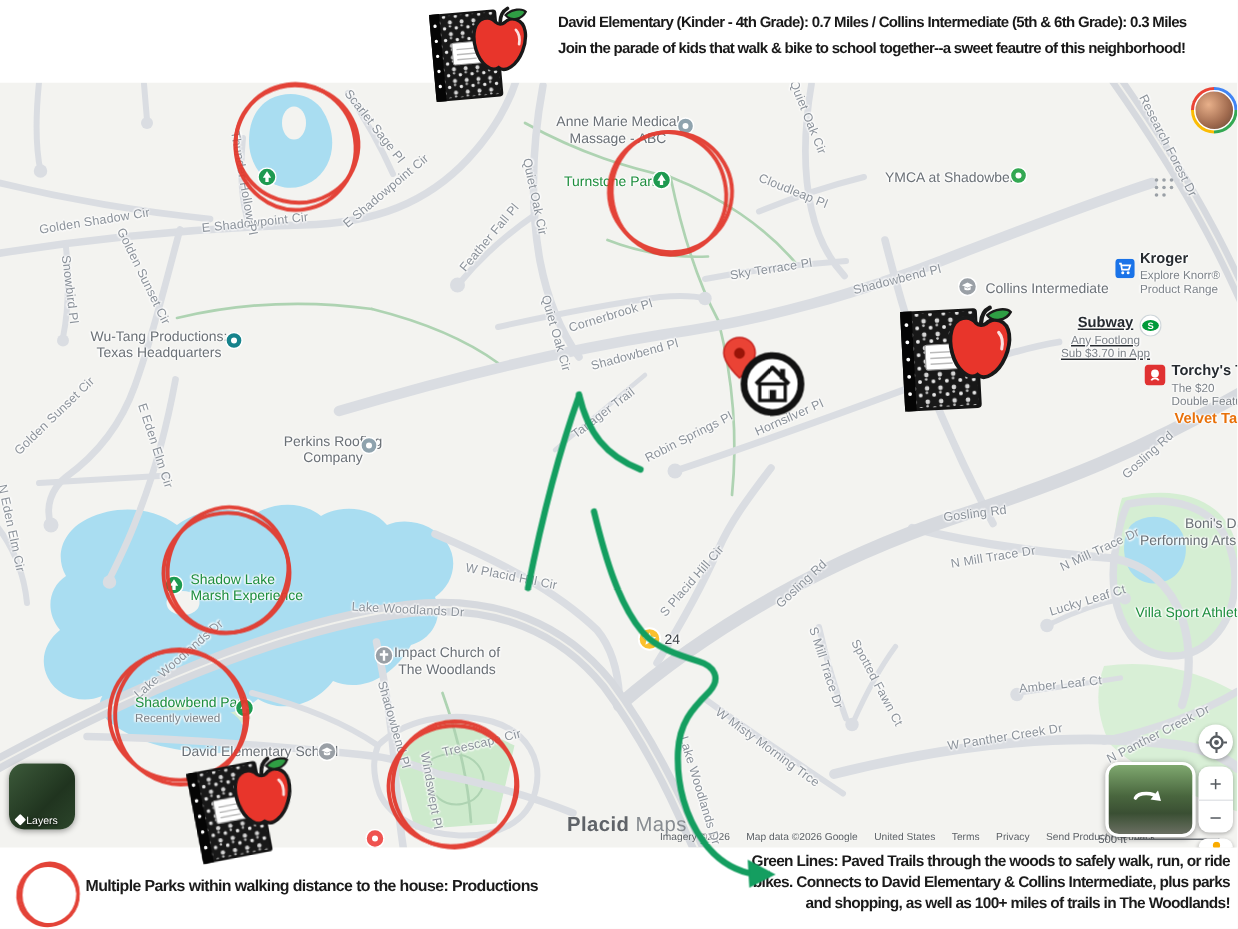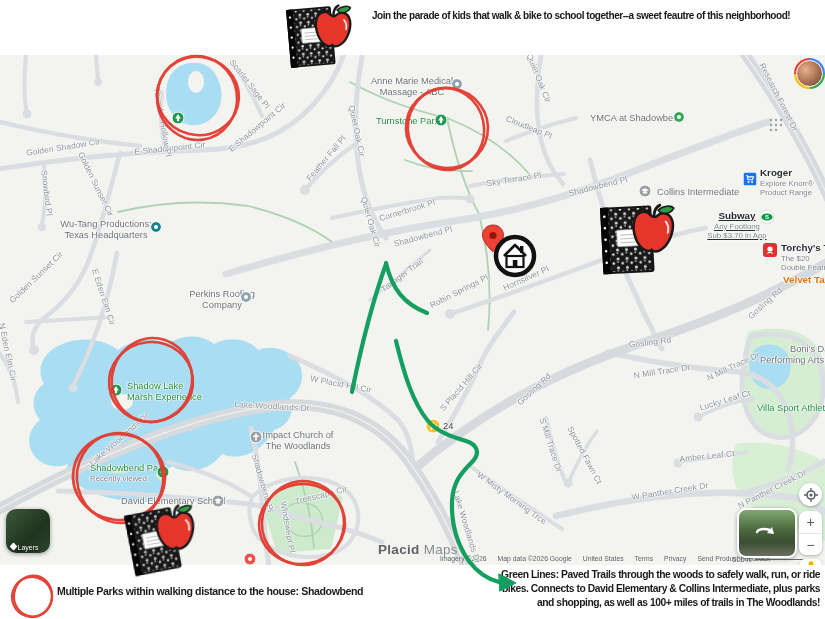--- a/index.html
+++ b/index.html
@@ -62,20 +62,21 @@
     letter-spacing:-0.45px;color:#1b1b1b;line-height:14.2px;text-align:right;white-space:nowrap;}
   #overlay{position:absolute;left:0;top:0;width:825px;height:619px;z-index:5;pointer-events:none;}
 </style>
 </head>
 <body>
 
 <div id="stage">
 
   <div id="banner">
     <div id="banner-text">
+        <div>David Elementary (Kinder - 4th Grade): 0.7 Miles / Collins Intermediate (5th &amp; 6th Grade): 0.3 Miles</div>
         <div>Join the parade of kids that  walk &amp; bike to school together--a sweet feautre of this neighborhood!</div>
       </div>
   </div>
 
   <div id="map">
     <svg width="825" height="510" viewBox="0 55 825 510">
 
       <g fill="#d2ebd0" stroke="none">
         <path d="M84,458 C110,451 140,451 163,457 L167,479 C150,489 118,491 93,487 Z"></path>
         <path d="M262,504 L301,477 L343,497 L331,549 L277,553 Z" fill="#cdeacc"></path>
@@ -316,21 +317,21 @@
       </div><div class="poiicon" style="left: 433px; top: 371px;"><svg width="16" height="16" viewBox="0 0 16 16">
           <circle cx="8" cy="8" r="7.2" fill="#fbc02d" stroke="#fff" stroke-width="1.3"></circle>
           <path d="M8 3.6 L9.3 6.4 L12.4 6.8 L10.1 8.9 L10.7 11.9 L8 10.4 L5.3 11.9 L5.9 8.9 L3.6 6.8 L6.7 6.4 Z" fill="#fff"></path>
         </svg></div><div class="poiicon" style="left: 250px; top: 504px;"><svg width="13" height="13" viewBox="0 0 13 13">
           <circle cx="6.5" cy="6.5" r="6" fill="#ef5350" stroke="#fff" stroke-width="1"></circle>
           <circle cx="6.5" cy="6.5" r="2" fill="#fff"></circle>
         </svg></div></div>
 
   <div id="footer">
     <div id="parks-note">
-        <div>Multiple Parks within walking distance to the house: Shadowbend</div>
+        <div>Multiple Parks within walking distance to the house: Productions</div>
       </div>
     <div id="trails-note">
         <div>Green Lines: Paved Trails through the woods to safely walk, run, or ride</div>
         <div>bikes. Connects to David Elementary &amp; Collins Intermediate, plus parks</div>
         <div>and shopping, as well as 100+ miles of trails in The Woodlands!</div>
       </div>
   </div>
 
   <svg id="overlay" width="825" height="619" viewBox="0 0 825 619">
     <defs>

